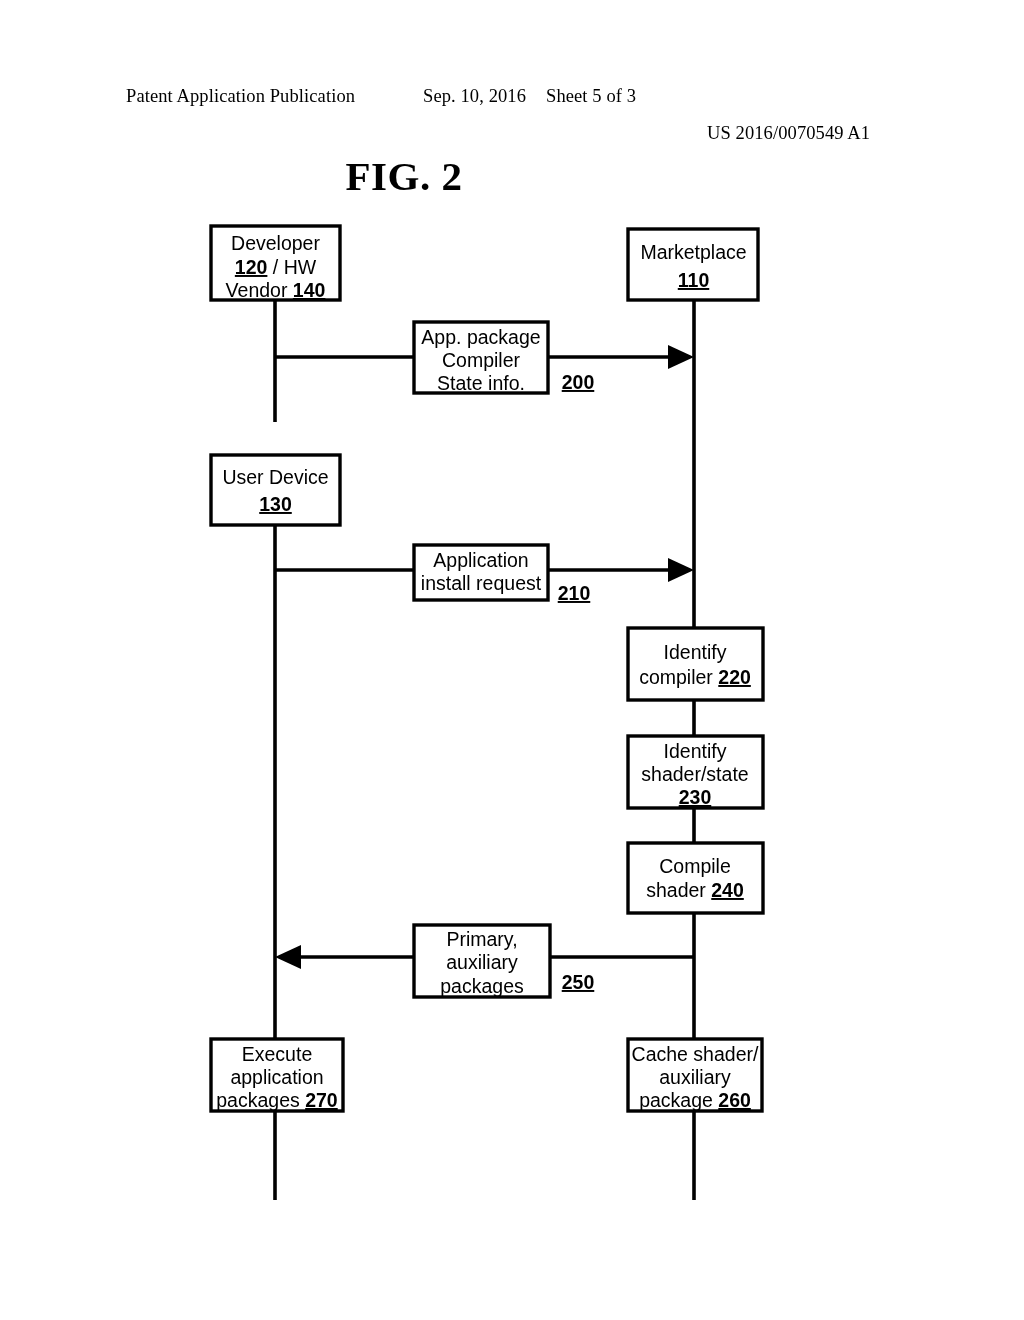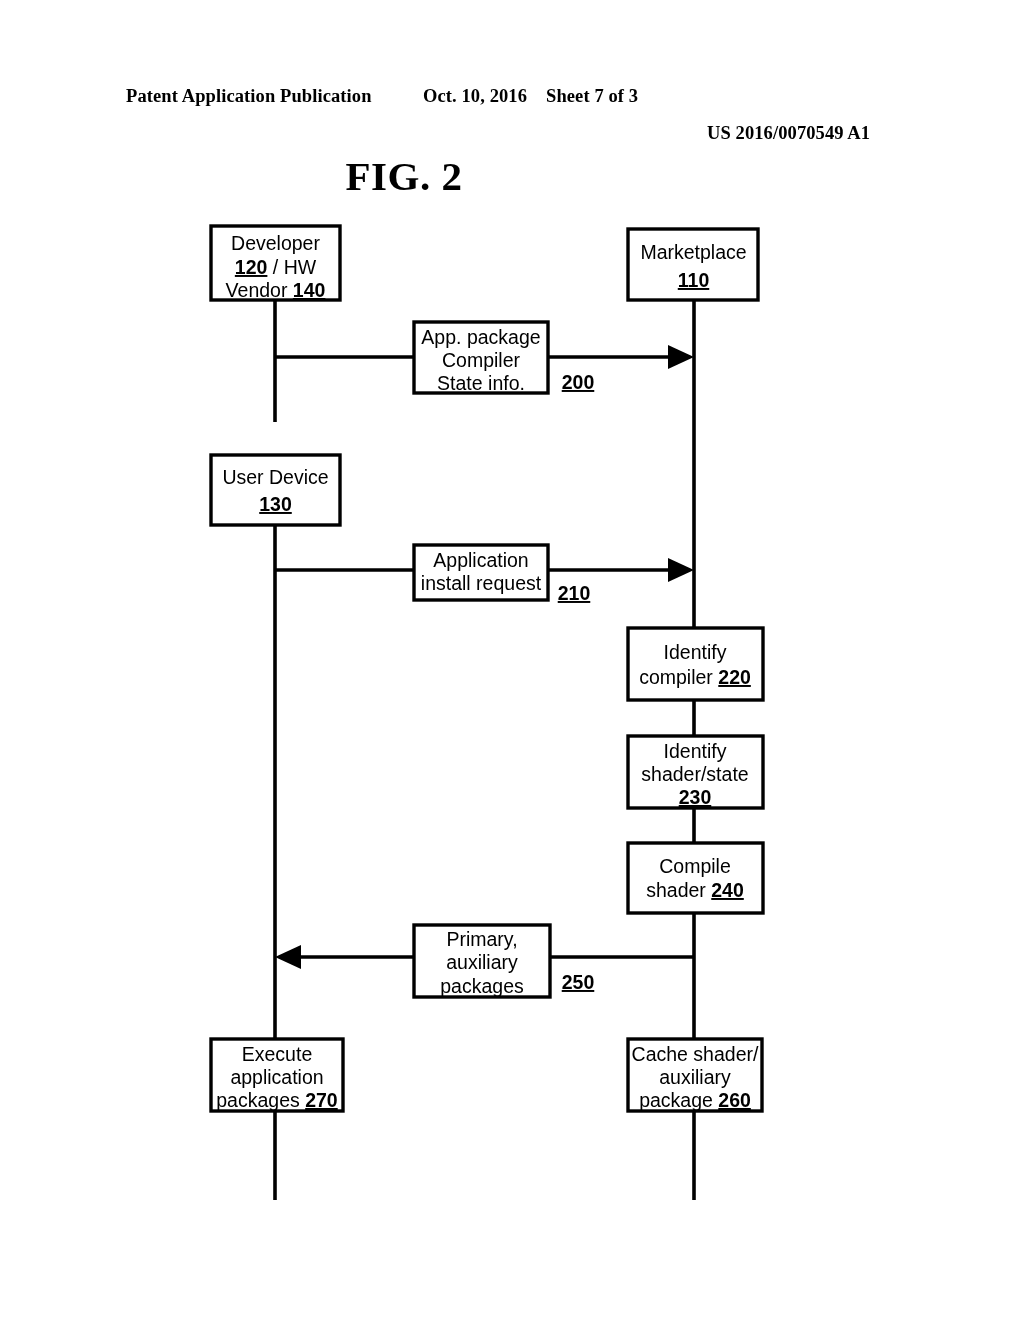--- a/index.html
+++ b/index.html
@@ -18,21 +18,21 @@
   }
 
   
   .page-header {
     position: absolute;
     top: 86px;
     left: 0;
     width: 1024px;
     height: 30px;
     font-family: "Liberation Serif", serif;
-    font-weight: bold;
+    font-weight: normal;
     font-size: 18.5px;
     letter-spacing: 0.1px;
     white-space: nowrap;
   }
   .page-header .hdr-pub {
     position: absolute;
     left: 126px;
     top: 0;
   }
   .page-header .hdr-date {
@@ -114,22 +114,22 @@
   tspan.refnum {
     font-weight: bold;
     text-decoration: underline;
   }
 </style>
 </head>
 <body>
 
 <div class="page-header">
   <span class="hdr-pub">Patent Application Publication</span>
-  <span class="hdr-date">Oct. 10, 2016</span>
-  <span class="hdr-sheet">Sheet 7 of 3</span>
+  <span class="hdr-date">Sep. 10, 2016</span>
+  <span class="hdr-sheet">Sheet 5 of 3</span>
   <span class="hdr-docnum">US 2016/0070549 A1</span>
 </div>
 
 <div class="fig-title">FIG. 2</div>
 
 <svg id="diagram" viewBox="0 0 1024 1320" width="1024" height="1320" xmlns="http://www.w3.org/2000/svg">
 
   <line class="lifeline" x1="275" y1="300" x2="275" y2="422"></line>
   <line class="lifeline" x1="694" y1="300" x2="694" y2="1200"></line>
   <line class="lifeline" x1="275" y1="525" x2="275" y2="1200"></line>

